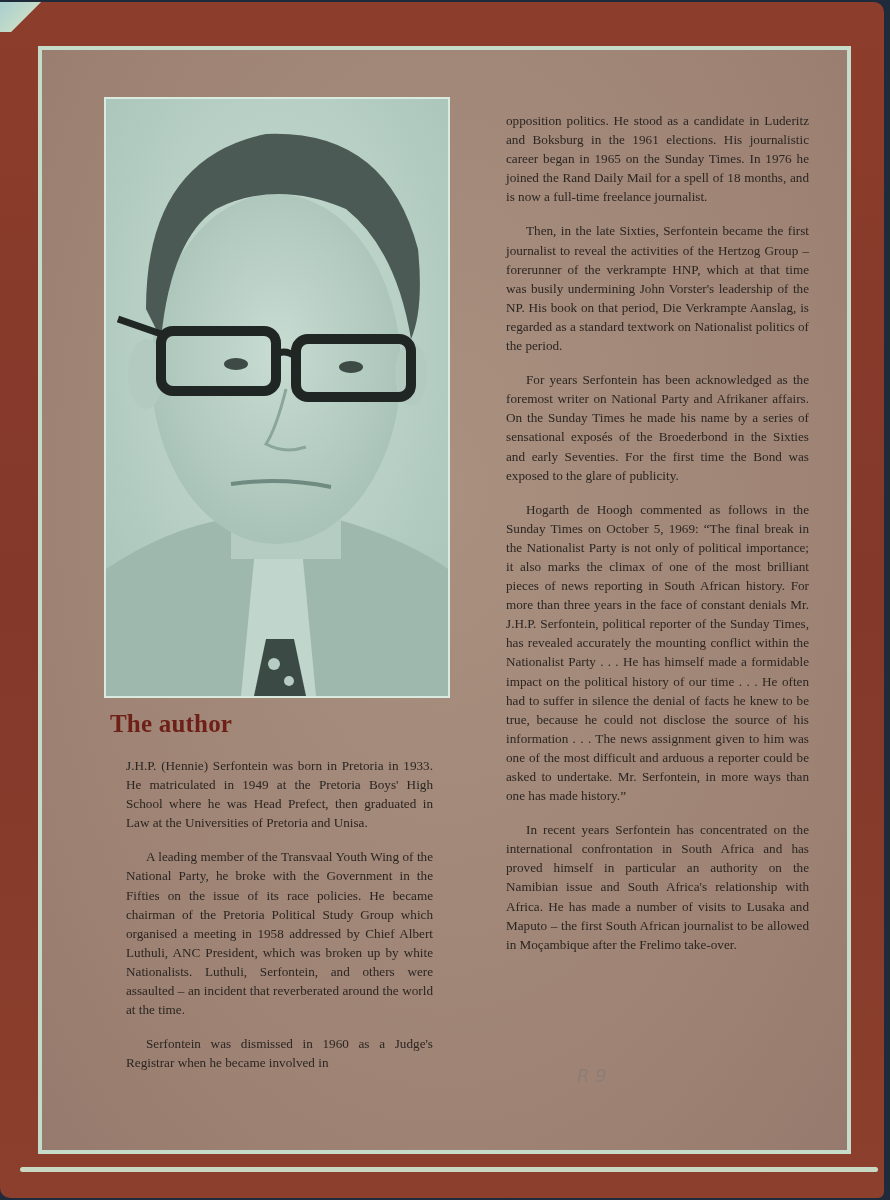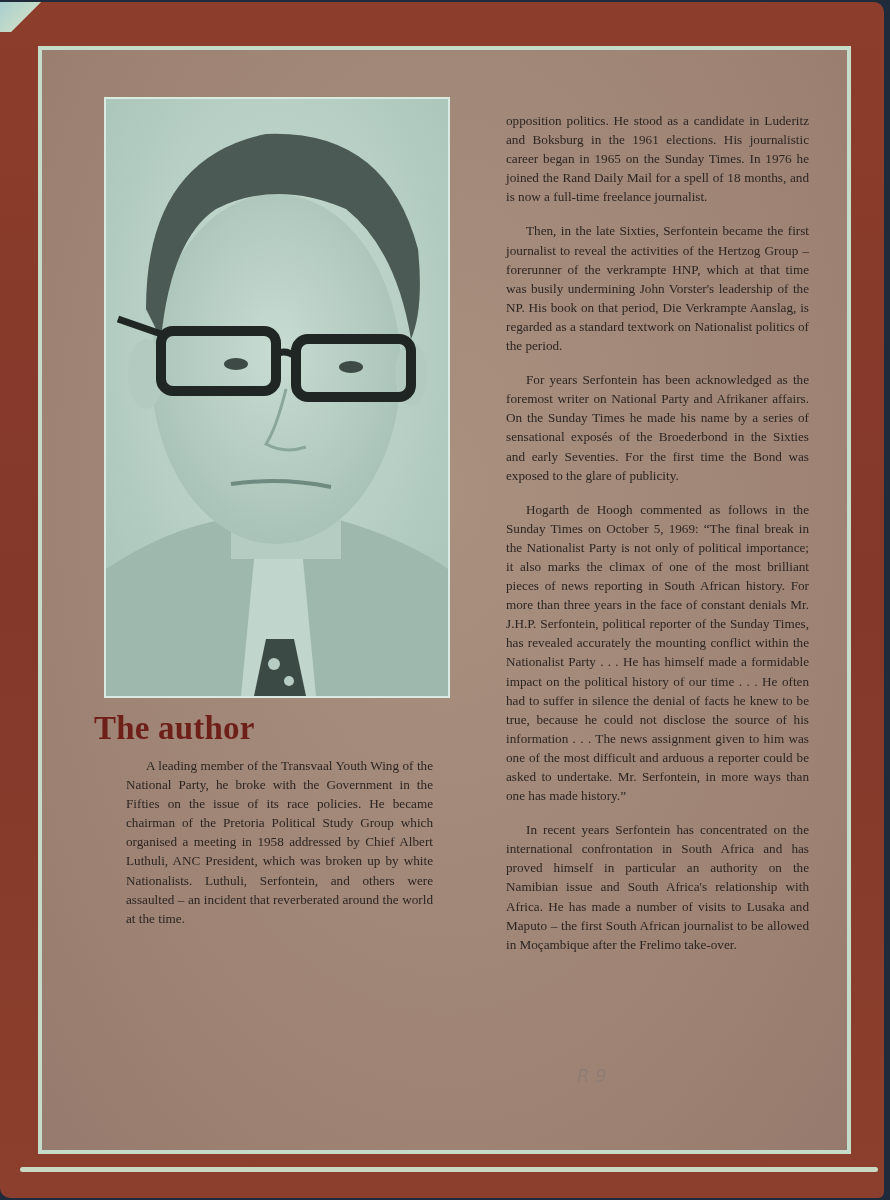--- a/index.html
+++ b/index.html
@@ -29,22 +29,22 @@
       background: #c9d8c2; border-radius: 3px;
     }
     .photo {
       position: absolute; left: 104px; top: 95px; width: 342px; height: 597px;
       border: 2px solid #d9ebe1;
       background: #b9d1c8;
       overflow: hidden;
     }
     .photo svg { width: 100%; height: 100%; display: block; }
     .heading {
-      position: absolute; left: 94px; top: 708px;
-      font-size: 33px; font-weight: bold; color: #6e1f18;
+      position: absolute; left: 110px; top: 708px;
+      font-size: 25px; font-weight: bold; color: #6e1f18;
       letter-spacing: 0.2px;
     }
     .col {
       position: absolute; color: #2b2522;
       font-size: 13.2px; line-height: 19.1px;
       text-align: justify; hyphens: manual;
     }
     .col p { margin: 15px; text-indent: 0; }
     .col p.ind { text-indent: 20px; }
     .col-left { left: 111px; top: 739px; width: 337px; }
@@ -101,21 +101,23 @@
       <ellipse cx="245" cy="268" rx="12" ry="6" fill="#3e4a46"></ellipse>
 
       <path d="M180 290 Q170 330 160 345 Q178 355 200 348" fill="none" stroke="#8aa69b" stroke-width="3"></path>
       <path d="M125 385 Q175 378 225 388" fill="none" stroke="#6f8a80" stroke-width="4"></path>
     </svg>
   </div>
 
   <div class="heading">The author</div>
 
   <div class="col col-left">
+    <p>J.H.P. (Hennie) Serfontein was born in Pretoria in 1933. He matriculated in 1949 at the Pretoria Boys' High School where he was Head Prefect, then graduated in Law at the Universities of Pretoria and Unisa.</p>
     <p class="ind">A leading member of the Transvaal Youth Wing of the National Party, he broke with the Government in the Fifties on the issue of its race policies. He became chairman of the Pretoria Political Study Group which organ­ised a meeting in 1958 addressed by Chief Albert Luthuli, ANC President, which was broken up by white Nationalists. Luthuli, Serfontein, and others were assaulted – an incident that reverberated around the world at the time.</p>
+    <p class="ind">Serfontein was dismissed in 1960 as a Judge's Registrar when he became involved in</p>
   </div>
 
   <div class="col col-right">
     <p>opposition politics. He stood as a candidate in Luderitz and Boksburg in the 1961 elections. His journalistic career began in 1965 on the Sunday Times. In 1976 he joined the Rand Daily Mail for a spell of 18 months, and is now a full-time freelance journalist.</p>
     <p class="ind">Then, in the late Sixties, Serfontein became the first journalist to reveal the activities of the Hertzog Group – forerunner of the verkrampte HNP, which at that time was busily undermining John Vorster's leadership of the NP. His book on that period, Die Verkrampte Aanslag, is regarded as a standard textwork on Nationalist politics of the period.</p>
     <p class="ind">For years Serfontein has been acknowl­edged as the foremost writer on National Party and Afrikaner affairs. On the Sunday Times he made his name by a series of sensational exposés of the Broederbond in the Sixties and early Seventies. For the first time the Bond was exposed to the glare of publicity.</p>
     <p class="ind">Hogarth de Hoogh commented as follows in the Sunday Times on October 5, 1969: “The final break in the Nationalist Party is not only of political importance; it also marks the climax of one of the most brilliant pieces of news reporting in South African history. For more than three years in the face of constant denials Mr. J.H.P. Serfontein, political reporter of the Sunday Times, has revealed accurately the mounting conflict within the Nationalist Party . . . He has himself made a formidable impact on the political history of our time . . . He often had to suffer in silence the denial of facts he knew to be true, because he could not disclose the source of his information . . . The news assignment given to him was one of the most difficult and arduous a reporter could be asked to undertake. Mr. Serfontein, in more ways than one has made history.”</p>
     <p class="ind">In recent years Serfontein has concentrated on the international confrontation in South Africa and has proved himself in particular an authority on the Namibian issue and South Africa's relationship with Africa. He has made a number of visits to Lusaka and Maputo – the first South African journalist to be allowed in Moçambique after the Frelimo take-over.</p>
   </div>
 

